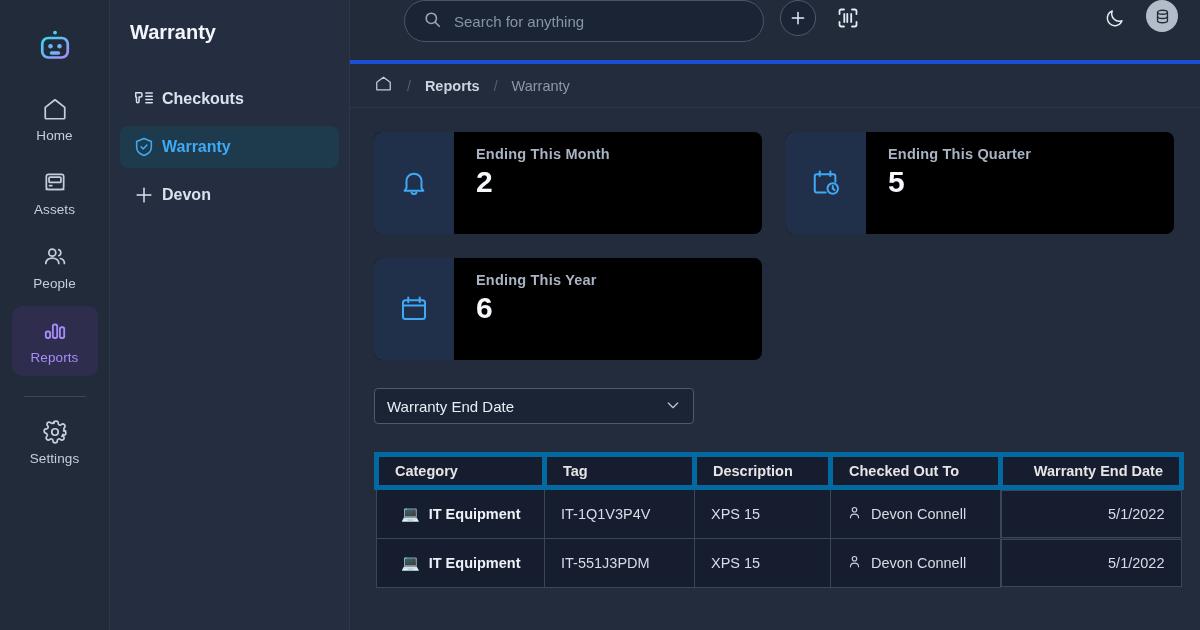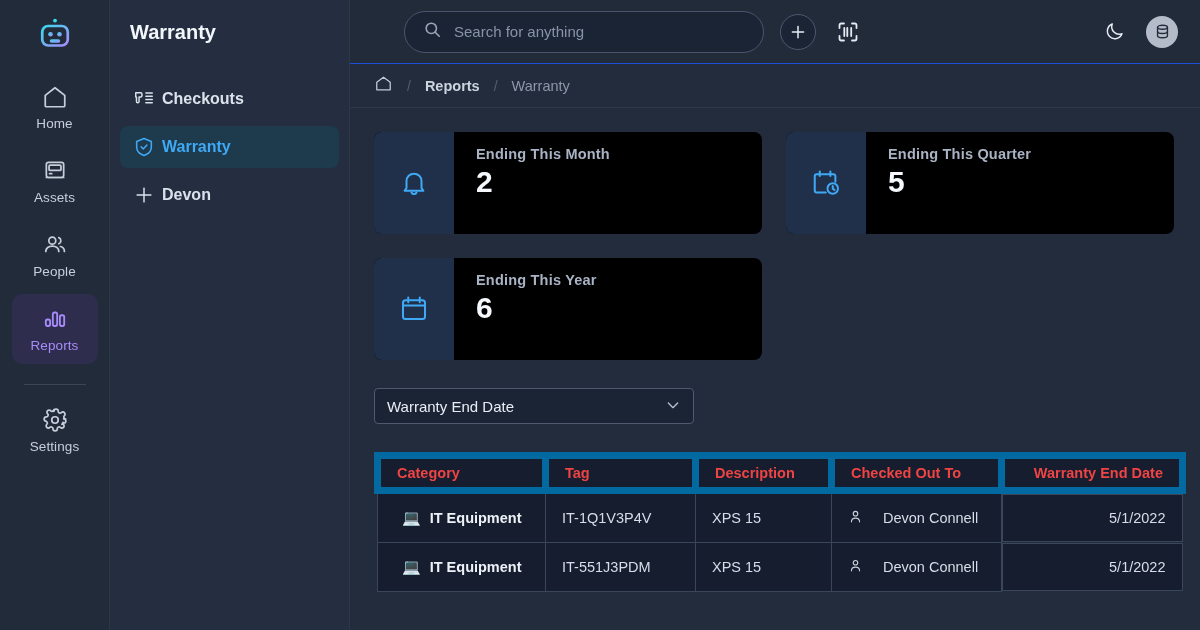--- a/index.html
+++ b/index.html
@@ -10,21 +10,21 @@
     overflow: hidden;
   }
   .app { display: flex; width: 1200px; height: 630px; }
 
   
   .rail {
     width: 110px; height: 630px;
     background: #222b3a;
     border-right: 1px solid #2d3748;
     display: flex; flex-direction: column; align-items: center;
-    padding-top: 12px;
+    padding-top: 24px;
     flex-shrink: 0;
   }
   .logo {
     width: 46px; height: 46px;
     display: flex; align-items: center; justify-content: center;
     margin-bottom: 14px;
   }
   .rail-item {
     width: 86px; height: 70px;
     display: flex; flex-direction: column; align-items: center; justify-content: center;
@@ -64,22 +64,22 @@
   }
   .nav-item .ni-icon { width: 24px; height: 24px; display: flex; align-items: center; justify-content: center; }
   .nav-item.active { background: #1e3a4d; color: #3fa9f5; }
   .nav-item.active svg { stroke: #3fa9f5; }
 
   
   .right { flex: 1; display: flex; flex-direction: column; min-width: 0; }
 
   .topbar {
     height: 64px; background: #222b3a;
-    border-bottom: 1px solid #1d4ed8;
-    display: flex; align-items: center;
+    border-bottom: 4px solid #1d4ed8;
+    display: flex; align-items: flex-start;
     padding: 0 22px 0 0;
     flex-shrink: 0;
   }
   .topbar-spacer-l { flex: 1; }
   .search {
     width: 360px; height: 42px;
     border: 1px solid #49556a; border-radius: 21px;
     background: #1b2434;
     display: flex; align-items: center; gap: 12px;
     padding: 0 18px;
@@ -141,35 +141,35 @@
     display: flex; align-items: center; justify-content: space-between;
     padding: 0 12px 0 12px;
     color: #e8edf5; font-size: 15px; cursor: pointer;
   }
 
   
   .table-wrap { margin-top: 28px; }
   table { border-collapse: collapse; width: 800px; table-layout: fixed; }
   thead th {
     background: #151d2e;
-    color: #ef4444; font-size: 14.5px; font-weight: bold;
+    color: #e5e5e5; font-size: 14.5px; font-weight: bold;
     text-align: left; padding: 6px 16px;
-    border: 7px solid #0369a1;
+    border: 5px solid #0369a1;
   }
   thead th:first-child { border-top-left-radius: 8px; }
   thead th:last-child { border-top-right-radius: 8px; text-align: right; }
   tbody td {
     background: #151d2e;
     color: #d6dde8; font-size: 14.5px;
     padding: 15px 16px;
     border: 1px solid #3a4659;
   }
   tbody td.right { text-align: right; }
   .cat-cell { display: flex; align-items: center; gap: 9px; font-weight: bold; color: #eef2f8; padding-left: 8px; }
-  .who-cell { display: flex; align-items: center; gap: 20px; }
+  .who-cell { display: flex; align-items: center; gap: 9px; }
   .emoji { font-size: 15px; }
   .col-cat { width: 168px; }
   .col-tag { width: 150px; }
   .col-desc { width: 136px; }
   .col-who { width: 170px; }
   .col-date { width: 181px; }
 </style>
 </head>
 <body>
 

